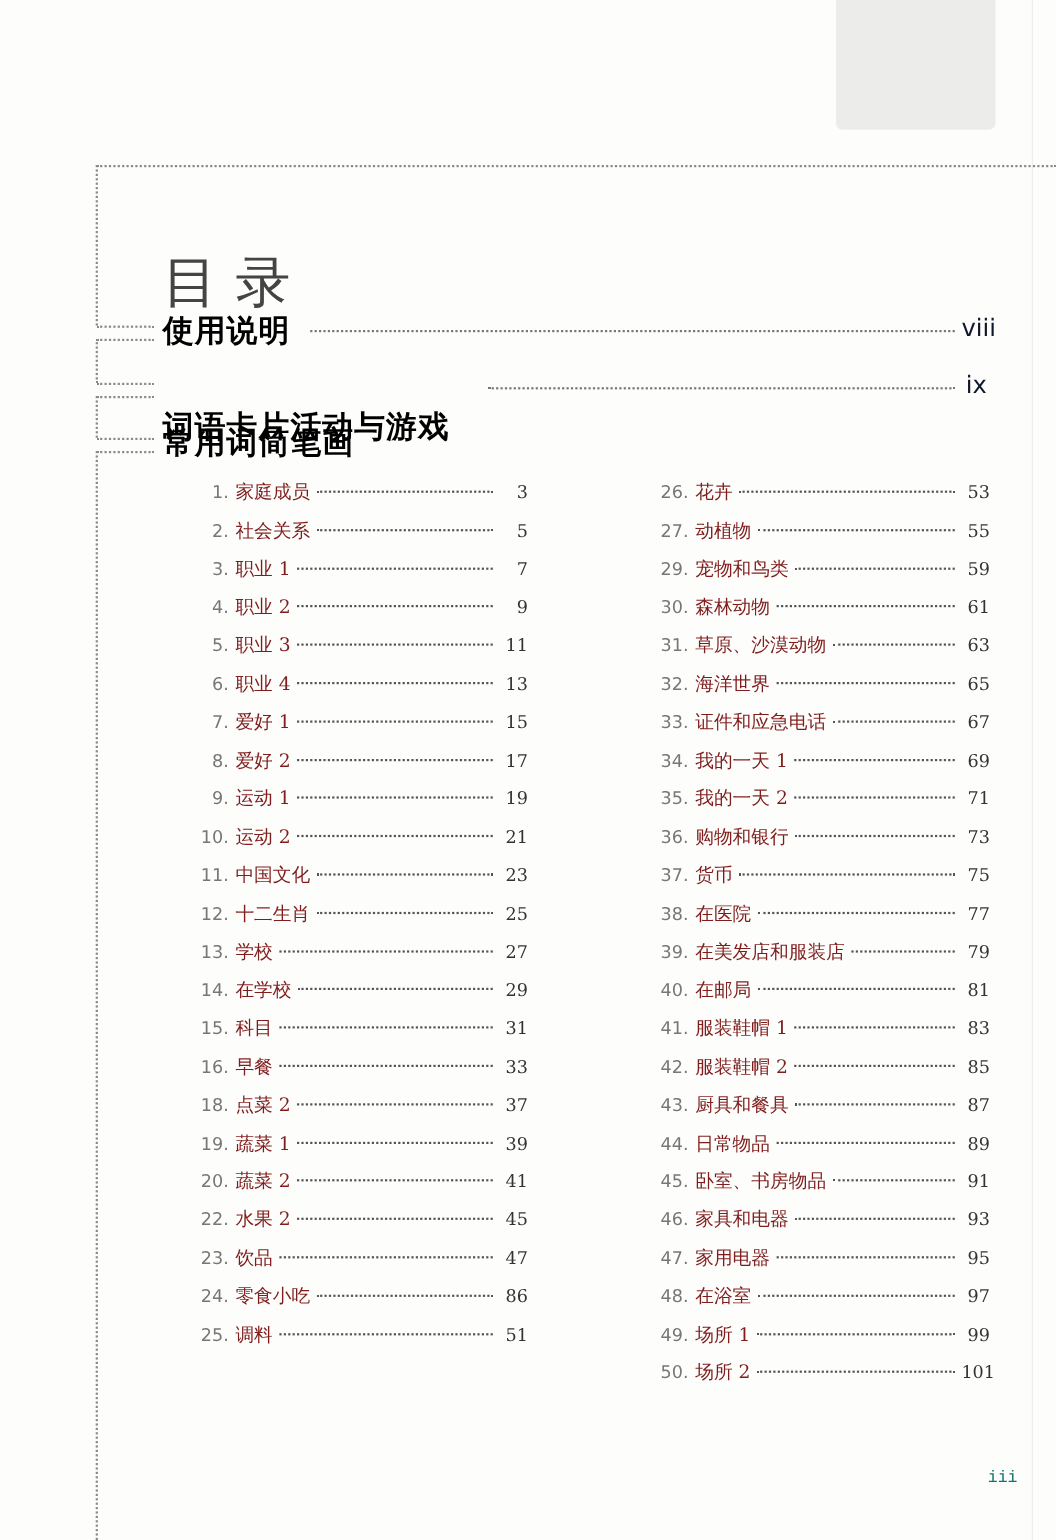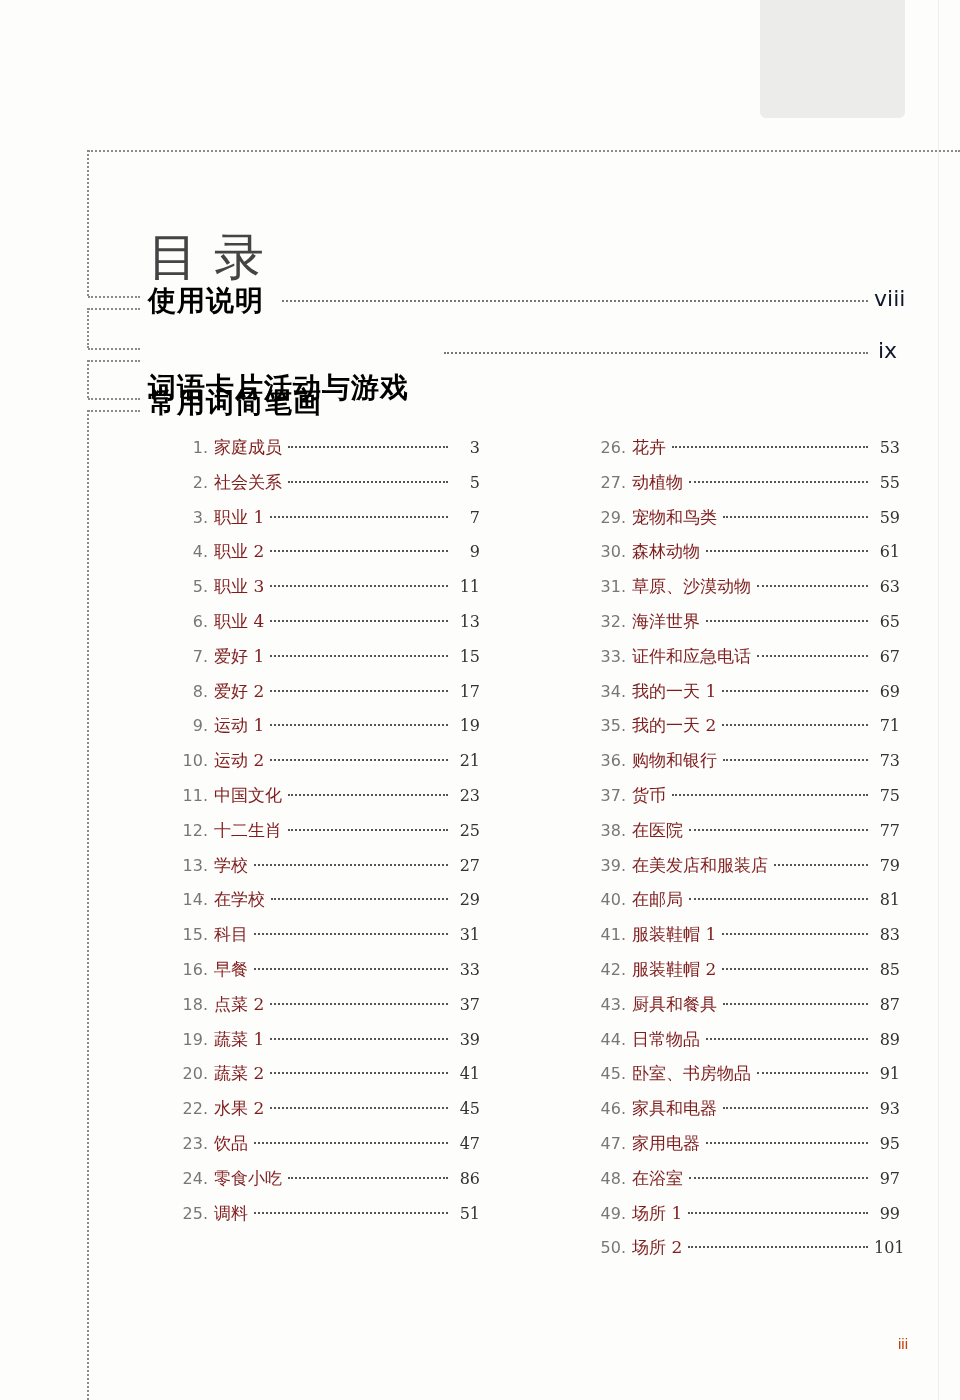--- a/index.html
+++ b/index.html
@@ -58,21 +58,21 @@
   }
   .entry .label { color: #7f1d1d; white-space: nowrap; }
   .entry .leader {
     flex: 1; margin: 0 6px; border-bottom: 2px dotted #555;
     transform: translateY(-5px);
   }
   .entry .pg { width: 26px; text-align: right; color: #333; font-size: 16px; }
 
   .folio {
     position: absolute; left: 898px; top: 1335px;
-    font-family: Liberation Sans, sans-serif; font-size: 15px; color: #c2410c;
+    font-family: Liberation Mono, monospace; font-size: 15px; color: #0f766e;
   }
 </style>
 </head>
 <body>
 
 <div class="page">
   <div class="corner-block"></div>
   <div class="edge-line"></div>
 
   <div class="dot-h" style="left:88px; top:150px; width:872px;"></div>

